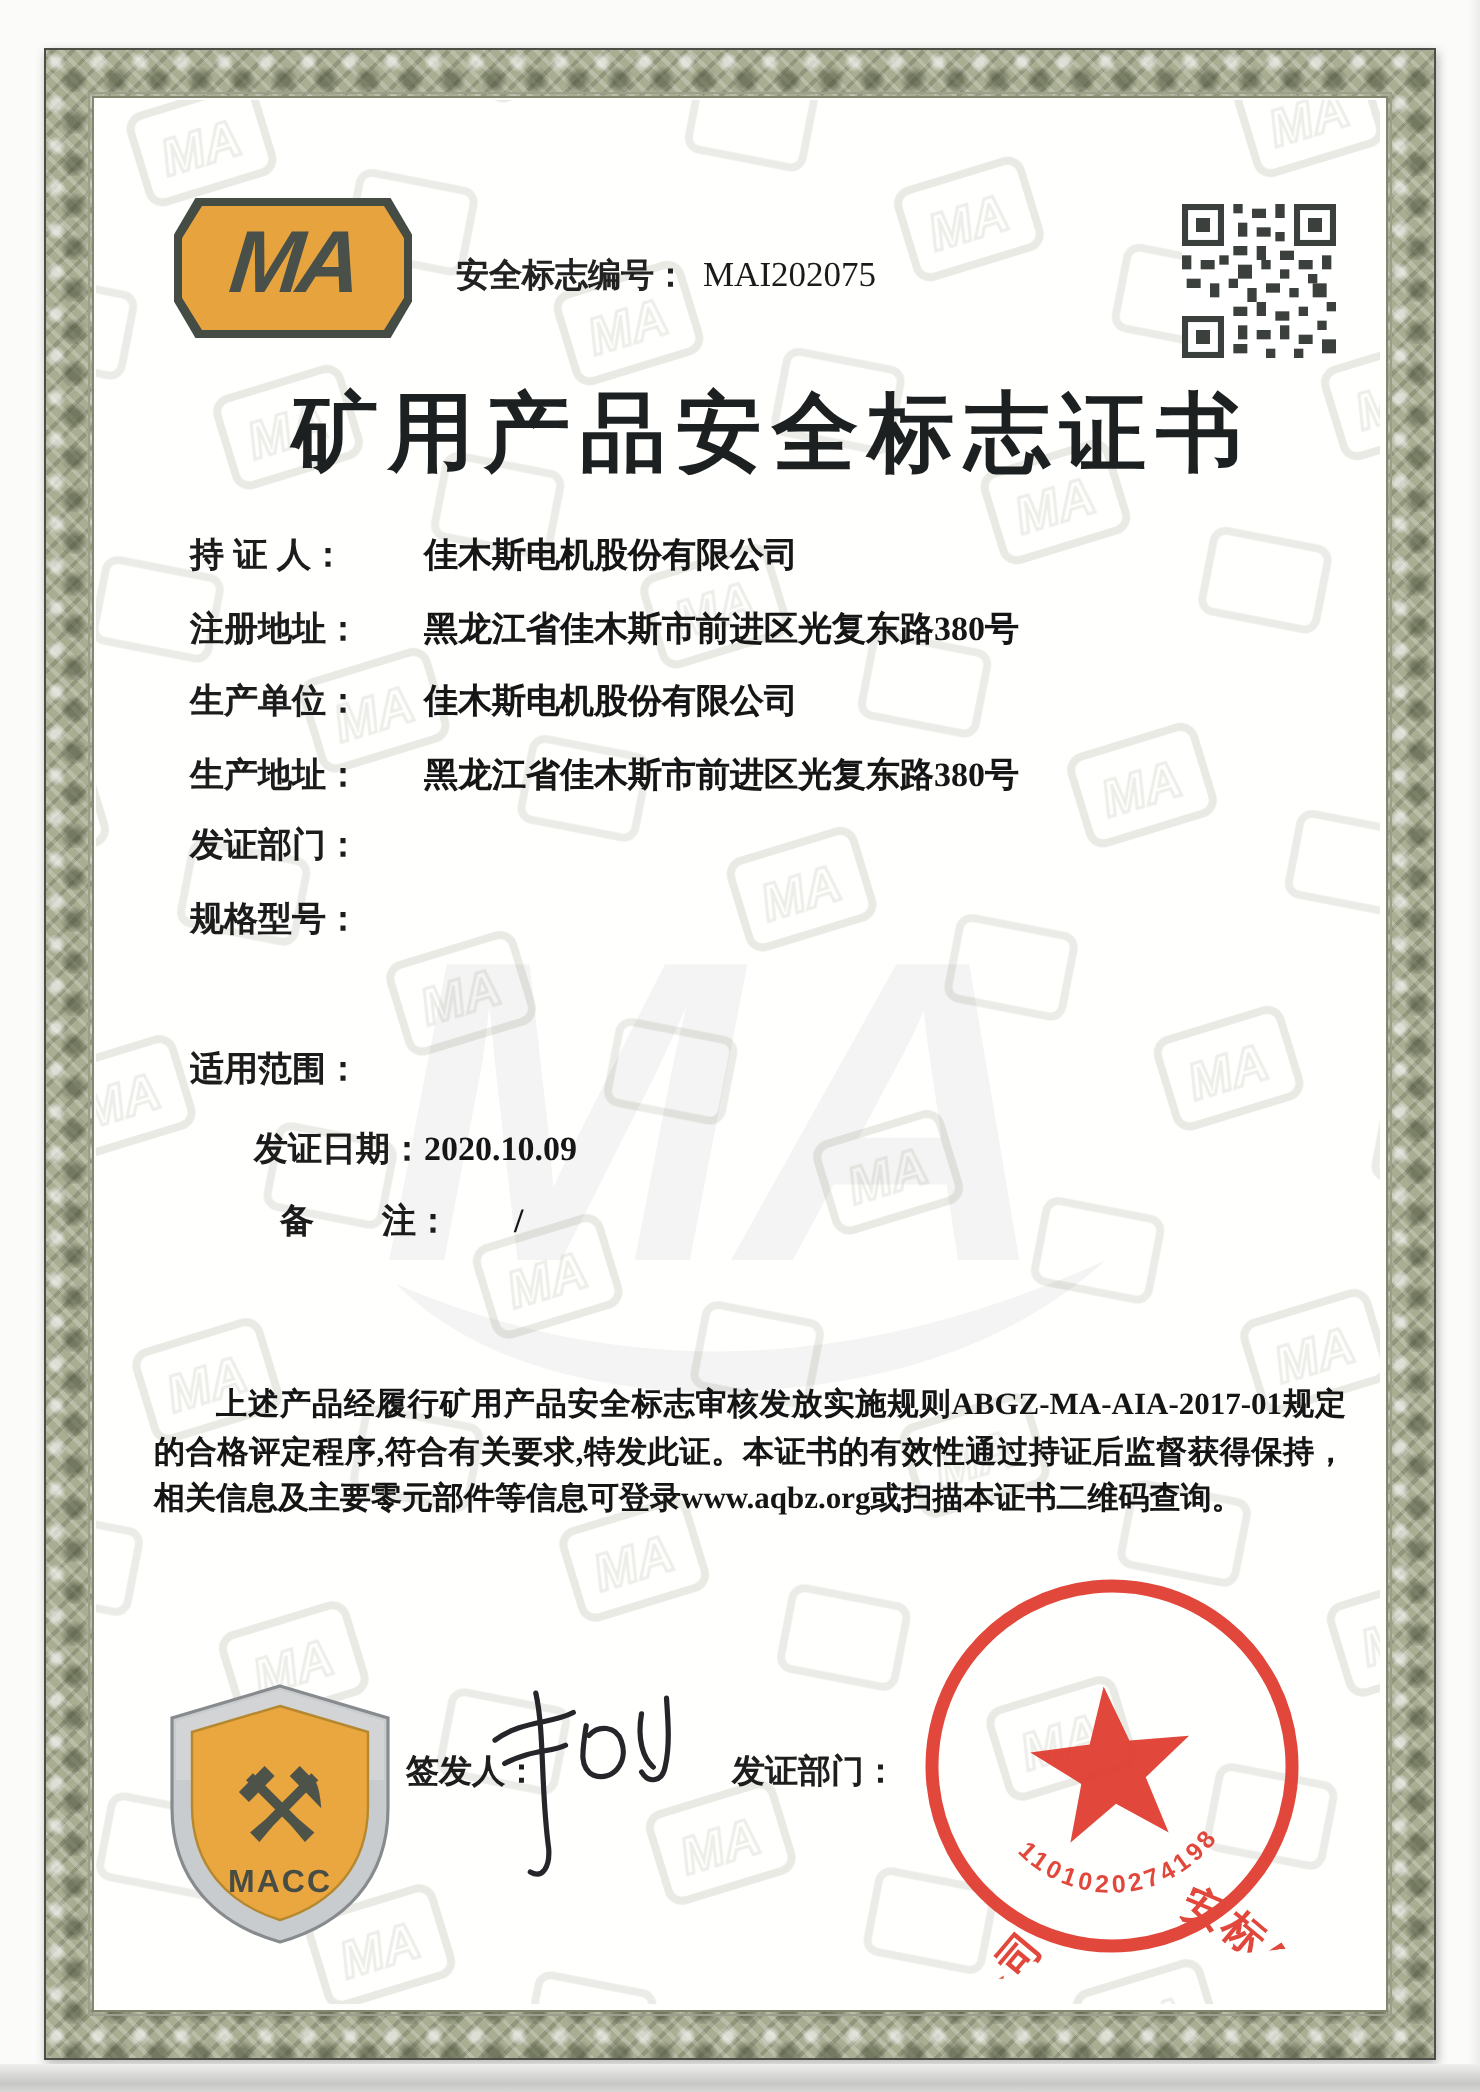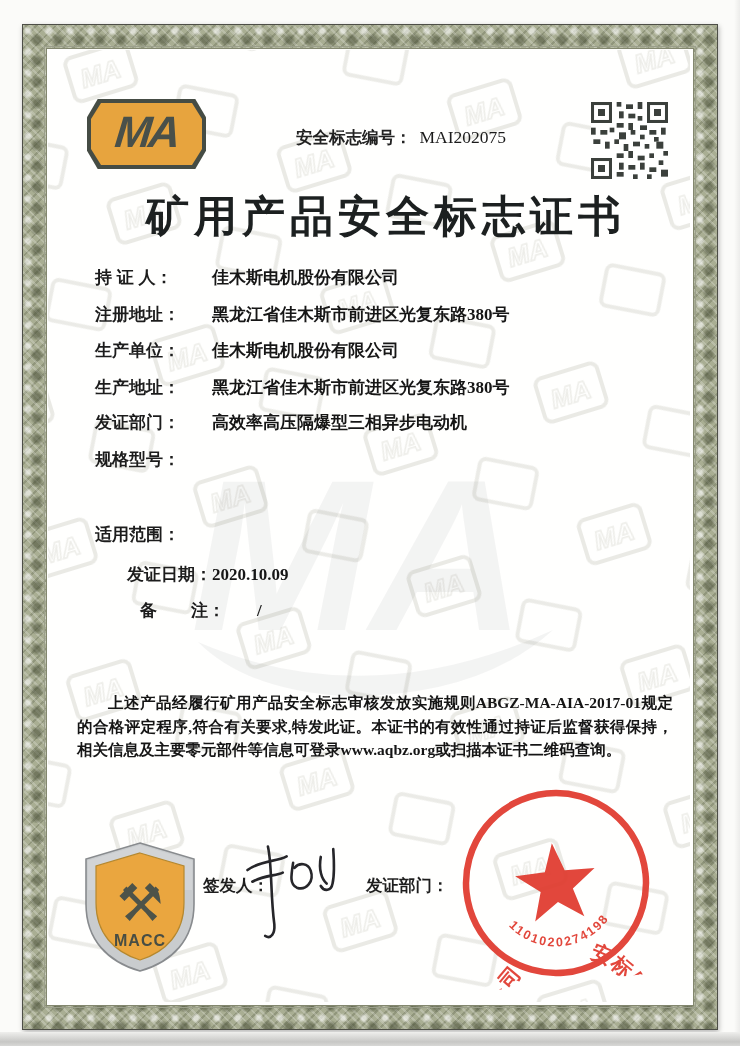--- a/index.html
+++ b/index.html
@@ -44,21 +44,21 @@
   }
   .ma-badge-inner{
     width:111px;height:62px;background:#e7a43e;
     clip-path:polygon(9% 0,91% 0,100% 26%,100% 74%,91% 100%,9% 100%,0 74%,0 26%);
     display:flex;align-items:center;justify-content:center;
   }
   .ma-badge-text{
     font-weight:900;font-style:italic;font-size:44px;letter-spacing:-3px;
     color:#49504a;transform:skewX(-6deg);line-height:1;padding-bottom:4px;
   }
-  .certno{left:228px;top:127px;width:346px;text-align:center;white-space:nowrap;}
+  .certno{left:228px;top:127px;width:346px;white-space:nowrap;}
   .certno .lbl{font-weight:700;font-size:16.5px;color:#222;}
   .certno .val{font-family:"Liberation Serif",serif;font-size:17.5px;margin-left:8px;color:#1b1b1b;}
   .qr{left:591px;top:102px;}
 
   .cert-title{
     left:16px;top:188px;width:740px;text-align:center;
     font-size:43px;font-weight:800;letter-spacing:5px;color:#1c2020;
     font-family:"Liberation Sans",sans-serif;
   }
 
@@ -189,21 +189,20 @@
 <div class="abs frow" style="top:339px">
   <span class="flabel">生产单位：</span>
   <span class="fvalue">佳木斯电机股份有限公司</span>
 </div>
 <div class="abs frow" style="top:376px">
   <span class="flabel">生产地址：</span>
   <span class="fvalue">黑龙江省佳木斯市前进区光复东路380号</span>
 </div>
 <div class="abs frow" style="top:411px">
   <span class="flabel">发证部门：</span>
-  <span class="fvalue">高效率高压隔爆型三相异步电动机</span>
 </div>
 <div class="abs frow" style="top:448px">
   <span class="flabel">规格型号：</span>
 </div>
 <div class="abs frow wide" style="top:486px">
 </div>
 <div class="abs frow" style="top:523px">
   <span class="flabel">适用范围：</span>
 </div>
 

